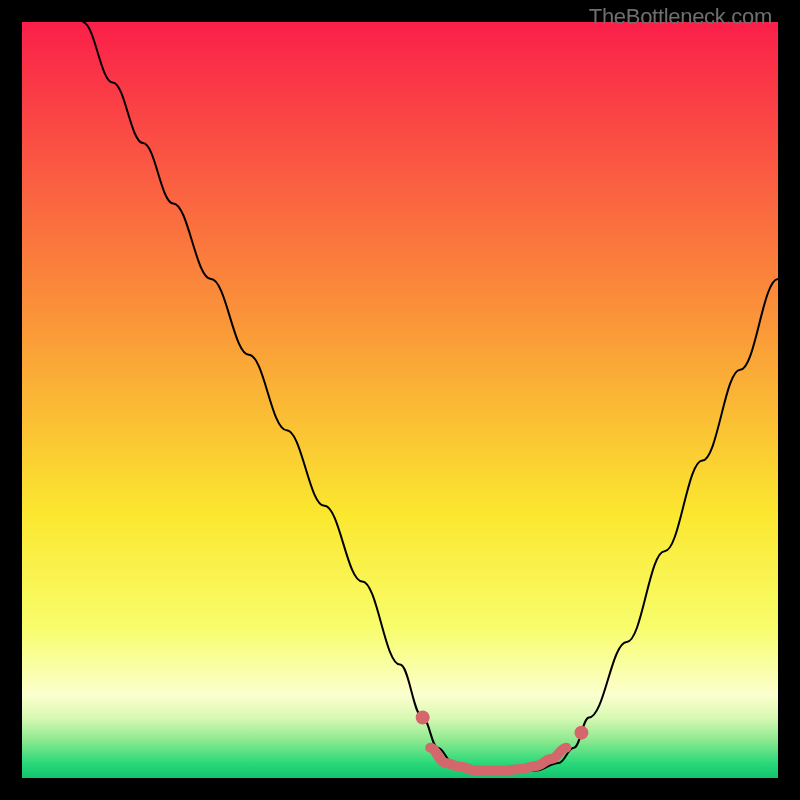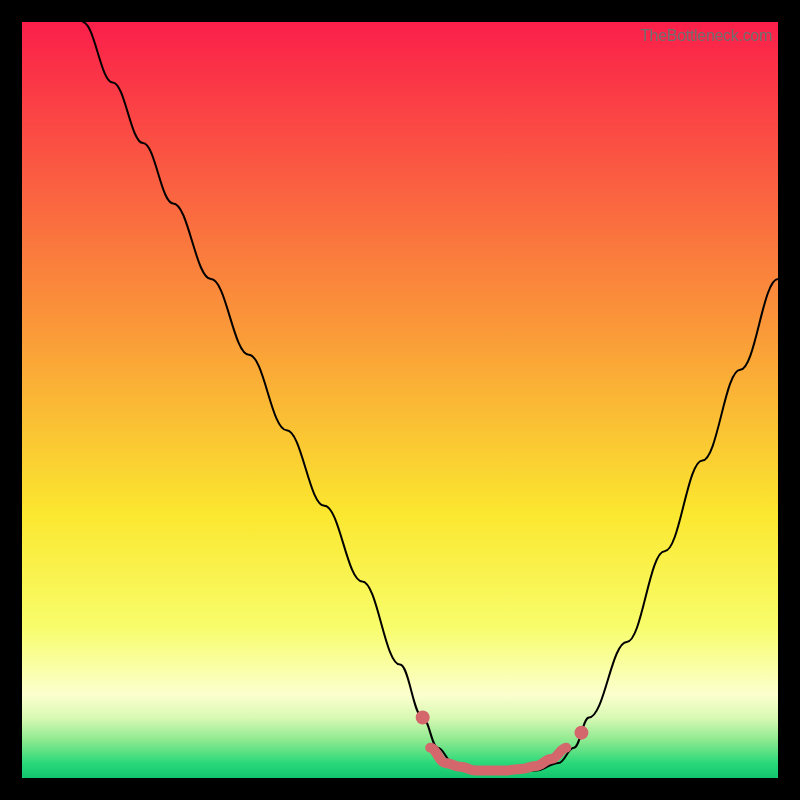--- a/index.html
+++ b/index.html
@@ -24,24 +24,23 @@
     left: 0;
     top: 0;
     width: 756px;
     height: 756px;
   }
   .attribution {
     position: absolute;
     top: 4px;
     right: 28px;
     color: #6f6f6f;
-    font-size: 16px;
+    font-size: 22px;
     font-weight: 500;
     letter-spacing: -0.3px;
-    margin-top: 23px;
   }
 </style>
 </head>
 <body>
 
 <div class="frame">
   <svg class="plot-area" viewBox="0 0 756 756" preserveAspectRatio="none">
     <defs>
       <linearGradient id="bg-grad" x1="0" y1="0" x2="0" y2="1">
 

